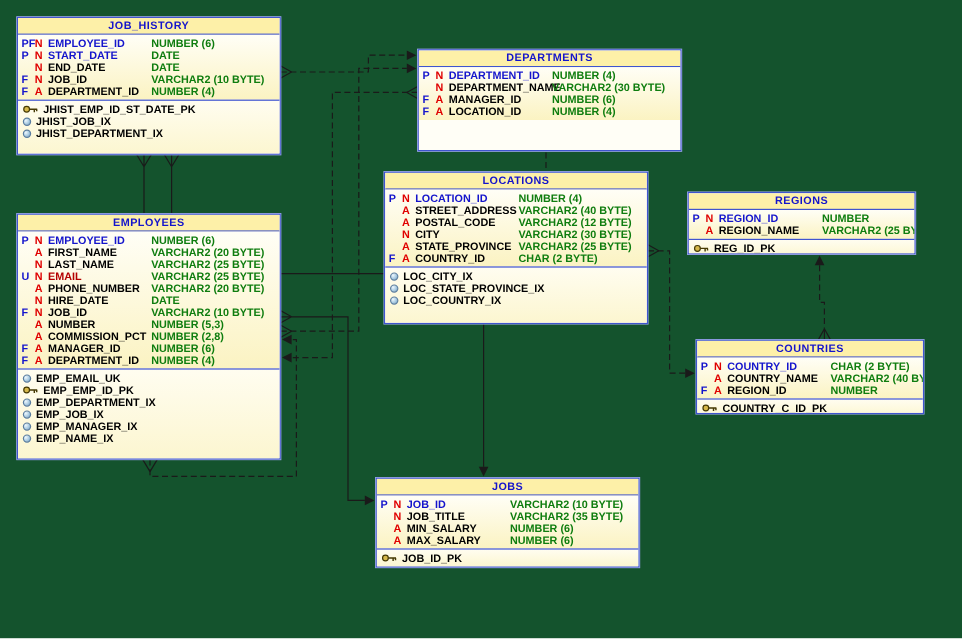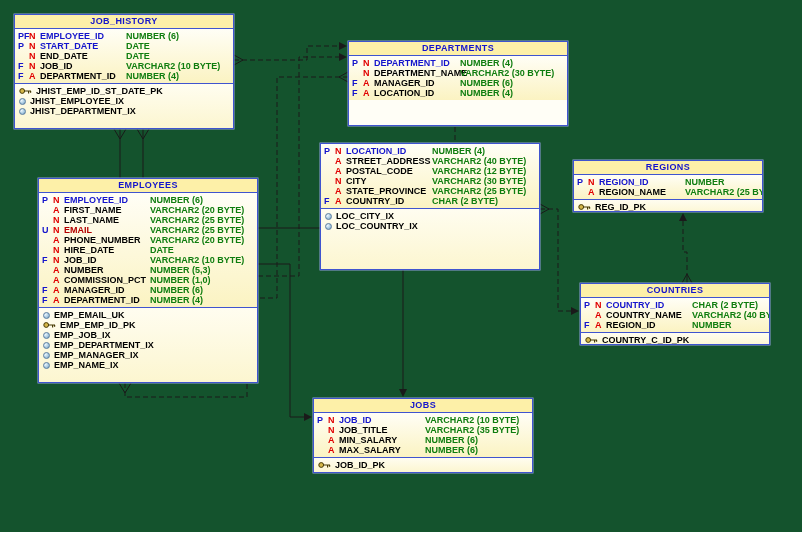--- a/index.html
+++ b/index.html
@@ -130,21 +130,21 @@
     <div class="idxs">
           <div class="irow">
             <svg class="keyicon" viewBox="0 0 13 8">
               <circle cx="3.2" cy="4" r="2.4" fill="#d6b84a" stroke="#463a05" stroke-width="1"></circle>
               <path d="M5.6 4 H12 M9.6 4 V6.6 M11.6 4 V5.8" stroke="#463a05" stroke-width="1.2" fill="none"></path>
             </svg>
             <span>JHIST_EMP_ID_ST_DATE_PK</span>
           </div>
           <div class="irow">
             <span class="ball"></span>
-            <span>JHIST_EMPLOYEE_IX</span>
+            <span>JHIST_JOB_IX</span>
           </div>
           <div class="irow">
             <span class="ball"></span>
             <span>JHIST_DEPARTMENT_IX</span>
           </div>
         </div>
   </div>
       <div class="entity" style="left: 348px; top: 18px; width: 220px; height: 85px; margin-top: 23px;">
     <div class="ehead">DEPARTMENTS</div>
     <div class="cols">
@@ -167,21 +167,21 @@
             <span class="ctype">NUMBER (6)</span>
           </div>
           <div class="crow">
             <span class="fkey">F</span>
             <span class="fnull">A</span>
             <span class="cname ">LOCATION_ID</span>
             <span class="ctype">NUMBER (4)</span>
           </div>
         </div>
   </div>
-      <div class="entity" style="left: 14px; top: 178px; width: 220px; height: 205px; margin-left: 24px;">
+      <div class="entity" style="left: 14px; top: 178px; width: 220px; height: 205px;">
     <div class="ehead">EMPLOYEES</div>
     <div class="cols">
           <div class="crow">
             <span class="fkey">P</span>
             <span class="fnull">N</span>
             <span class="cname pk">EMPLOYEE_ID</span>
             <span class="ctype">NUMBER (6)</span>
           </div>
           <div class="crow">
             <span class="fkey"></span>
@@ -222,21 +222,21 @@
           <div class="crow">
             <span class="fkey"></span>
             <span class="fnull">A</span>
             <span class="cname ">NUMBER</span>
             <span class="ctype">NUMBER (5,3)</span>
           </div>
           <div class="crow">
             <span class="fkey"></span>
             <span class="fnull">A</span>
             <span class="cname ">COMMISSION_PCT</span>
-            <span class="ctype">NUMBER (1,0)</span>
+            <span class="ctype">NUMBER (2,8)</span>
           </div>
           <div class="crow">
             <span class="fkey">F</span>
             <span class="fnull">A</span>
             <span class="cname ">MANAGER_ID</span>
             <span class="ctype">NUMBER (6)</span>
           </div>
           <div class="crow">
             <span class="fkey">F</span>
             <span class="fnull">A</span>
@@ -251,37 +251,38 @@
           </div>
           <div class="irow">
             <svg class="keyicon" viewBox="0 0 13 8">
               <circle cx="3.2" cy="4" r="2.4" fill="#d6b84a" stroke="#463a05" stroke-width="1"></circle>
               <path d="M5.6 4 H12 M9.6 4 V6.6 M11.6 4 V5.8" stroke="#463a05" stroke-width="1.2" fill="none"></path>
             </svg>
             <span>EMP_EMP_ID_PK</span>
           </div>
           <div class="irow">
             <span class="ball"></span>
+            <span>EMP_DEPARTMENT_IX</span>
+          </div>
+          <div class="irow">
+            <span class="ball"></span>
             <span>EMP_JOB_IX</span>
           </div>
           <div class="irow">
             <span class="ball"></span>
-            <span>EMP_DEPARTMENT_IX</span>
-          </div>
-          <div class="irow">
-            <span class="ball"></span>
             <span>EMP_MANAGER_IX</span>
           </div>
           <div class="irow">
             <span class="ball"></span>
             <span>EMP_NAME_IX</span>
           </div>
         </div>
   </div>
       <div class="entity" style="left: 320px; top: 143px; width: 220px; height: 127px;">
+    <div class="ehead">LOCATIONS</div>
     <div class="cols">
           <div class="crow">
             <span class="fkey">P</span>
             <span class="fnull">N</span>
             <span class="cname pk">LOCATION_ID</span>
             <span class="ctype">NUMBER (4)</span>
           </div>
           <div class="crow">
             <span class="fkey"></span>
             <span class="fnull">A</span>
@@ -310,20 +311,24 @@
             <span class="fkey">F</span>
             <span class="fnull">A</span>
             <span class="cname ">COUNTRY_ID</span>
             <span class="ctype">CHAR (2 BYTE)</span>
           </div>
         </div>
     <div class="idxs">
           <div class="irow">
             <span class="ball"></span>
             <span>LOC_CITY_IX</span>
+          </div>
+          <div class="irow">
+            <span class="ball"></span>
+            <span>LOC_STATE_PROVINCE_IX</span>
           </div>
           <div class="irow">
             <span class="ball"></span>
             <span>LOC_COUNTRY_IX</span>
           </div>
         </div>
   </div>
       <div class="entity" style="left: 573px; top: 160px; width: 190px; height: 52px;">
     <div class="ehead">REGIONS</div>
     <div class="cols">

